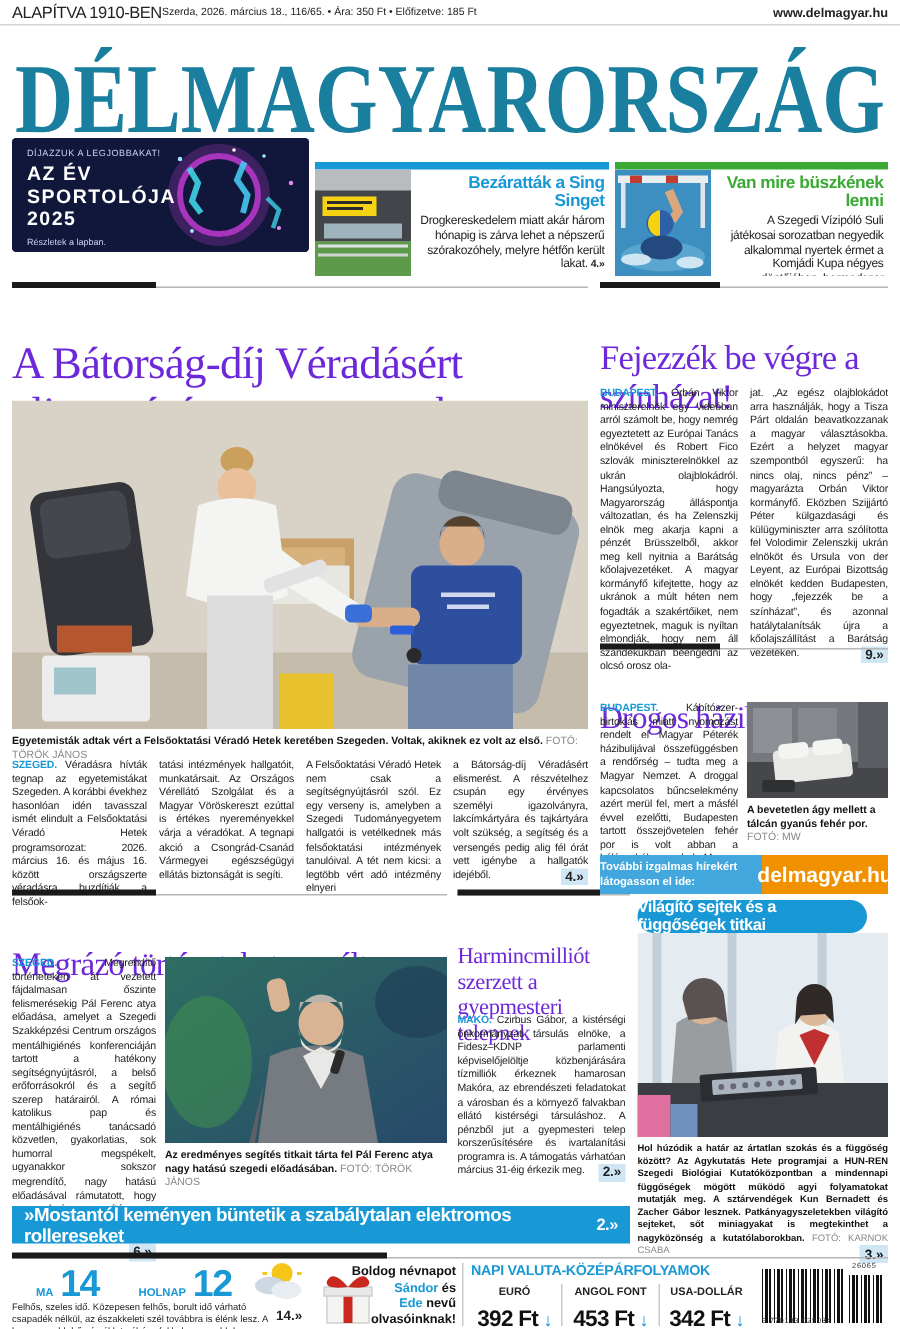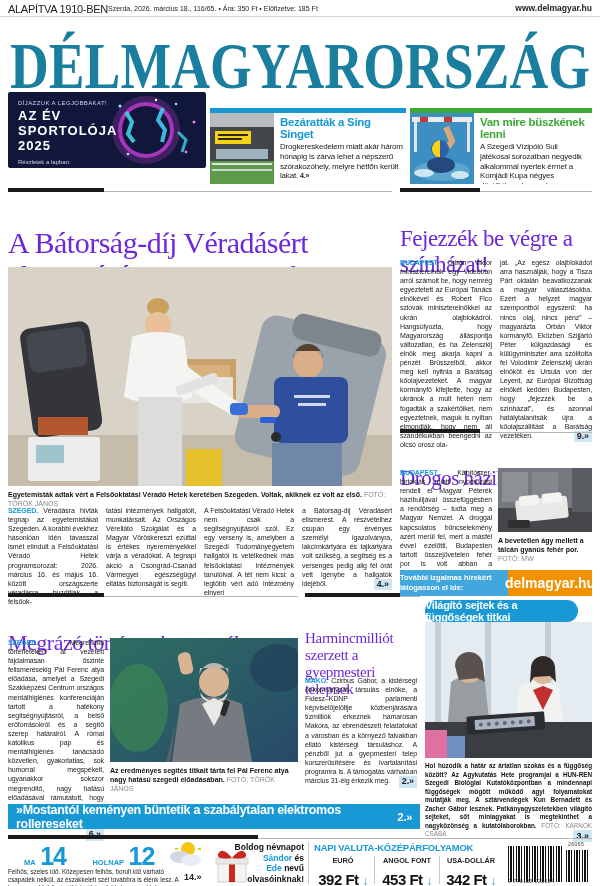--- a/index.html
+++ b/index.html
@@ -15,21 +15,21 @@
   .rule .bar{position:absolute;left:0;top:-3px;height:4px;background:#1a1a1a;}
   
   .adbox{background:#10173a;border-radius:3px;overflow:hidden;}
   .adbox .txt{position:absolute;left:10px;top:8px;z-index:2;}
   .ad-kick{font-size:6px;color:#cdd4f2;letter-spacing:.4px;margin-bottom:3px;}
   .ad-title{font-size:13px;font-weight:bold;color:#fff;letter-spacing:1px;line-height:1.15;}
   .ad-foot{font-size:6px;color:#cdd4f2;margin-top:5px;}
   .promo{overflow:hidden;}
   .promo .bar-top{position:absolute;left:0;top:0;right:0;height:5px;}
   .promo .pimg{position:absolute;left:0;top:5px;width:64px;height:71px;}
-  .promo .ptxt{position:absolute;left:70px;top:8px;right:3px;}
+  .promo .ptxt{position:absolute;left:70px;top:8px;right:3px;text-align:right;}
   .ptitle{font-size:11.5px;font-weight:bold;letter-spacing:-0.3px;margin-bottom:2px;}
   .pbody{font-size:8px;line-height:1.22;color:#222;letter-spacing:-0.2px;}
   .pref-sm{font-weight:bold;font-size:7px;}
   
   .h-serif{font-family:"Liberation Serif",serif;font-weight:400;color:#6d28d9;letter-spacing:-0.5px;margin-top:28px;}
   .lead-h{font-size:30px;line-height:33px;}
   .theater-h{font-size:23px;line-height:26px;}
   .drug-h{font-size:21px;line-height:23px;}
   .pal-h{font-size:22px;line-height:24px;}
   .mako-h{font-size:15px;line-height:17px;letter-spacing:-0.3px;}

